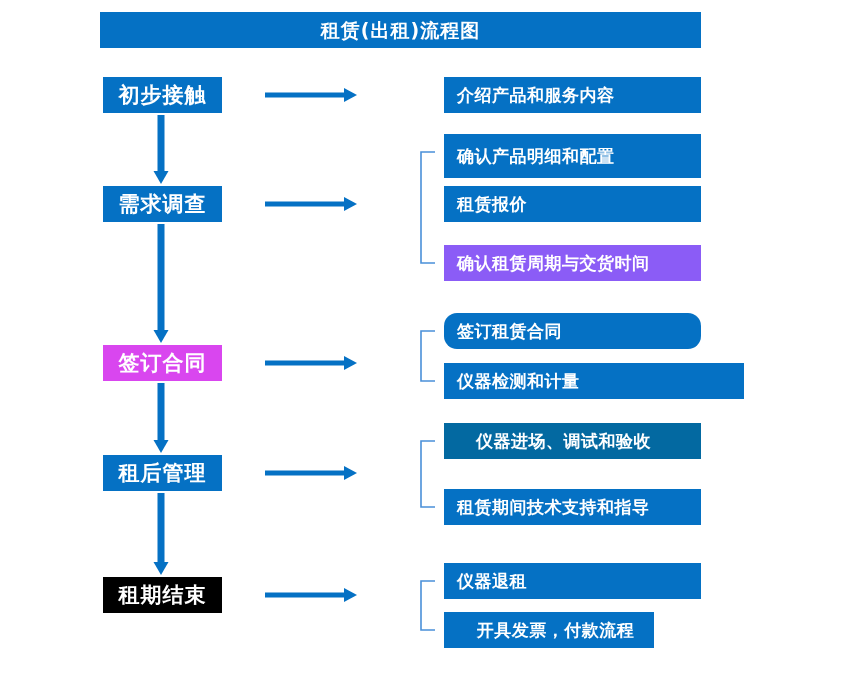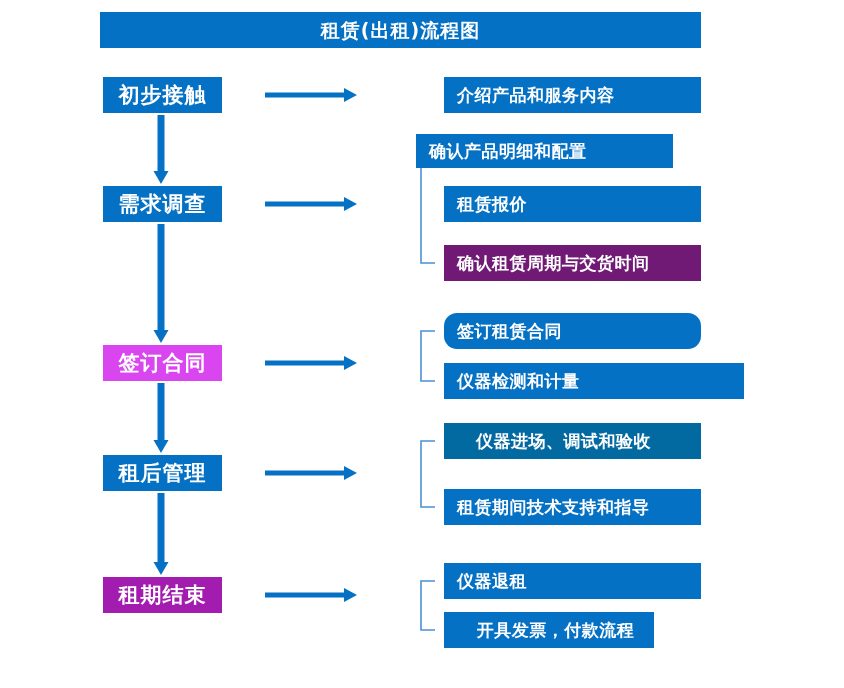--- a/index.html
+++ b/index.html
@@ -169,34 +169,34 @@
   </div>
   <div class="stage-box" style="top: 186px; left: 103px; width: 119px; height: 36px; background: rgb(5, 113, 196);">
     <span class="stage-label">需求调查</span>
   </div>
   <div class="stage-box" style="top: 345px; left: 103px; width: 119px; height: 36px; background: #d946ef;">
     <span class="stage-label">签订合同</span>
   </div>
   <div class="stage-box" style="top: 455px; left: 103px; width: 119px; height: 36px; background: rgb(5, 113, 196);">
     <span class="stage-label">租后管理</span>
   </div>
-  <div class="stage-box" style="top: 577px; left: 103px; width: 119px; height: 36px; background: #a21caf;">
+  <div class="stage-box" style="top: 577px; left: 103px; width: 119px; height: 36px; background: #000000;">
     <span class="stage-label">租期结束</span>
   </div>
 
   <div class="detail-box" style="top: 77px; left: 444px; width: 257px; height: 36px; background: rgb(5, 113, 196);">
     <span class="detail-label">介绍产品和服务内容</span>
   </div>
-  <div class="detail-box" style="top: 134px; left: 416px; width: 257px; height: 34px; background: rgb(5, 113, 196);">
+  <div class="detail-box" style="top: 134px; left: 444px; width: 257px; height: 44px; background: rgb(5, 113, 196);">
     <span class="detail-label">确认产品明细和配置</span>
   </div>
   <div class="detail-box" style="top: 186px; left: 444px; width: 257px; height: 36px; background: rgb(5, 113, 196);">
     <span class="detail-label">租赁报价</span>
   </div>
-  <div class="detail-box" style="top: 245px; left: 444px; width: 257px; height: 36px; background: #701a75;">
+  <div class="detail-box" style="top: 245px; left: 444px; width: 257px; height: 36px; background: #8b5cf6;">
     <span class="detail-label">确认租赁周期与交货时间</span>
   </div>
   <div class="detail-box" style="top: 313px; left: 444px; width: 257px; height: 36px; background: rgb(5, 113, 196); border-radius: 13px;">
     <span class="detail-label">签订租赁合同</span>
   </div>
   <div class="detail-box" style="top: 363px; left: 444px; width: 300px; height: 36px; background: rgb(5, 113, 196);">
     <span class="detail-label">仪器检测和计量</span>
   </div>
   <div class="detail-box" style="top: 423px; left: 444px; width: 257px; height: 36px; background: #0369a1; padding-left: 32px;">
     <span class="detail-label">仪器进场、调试和验收</span>

